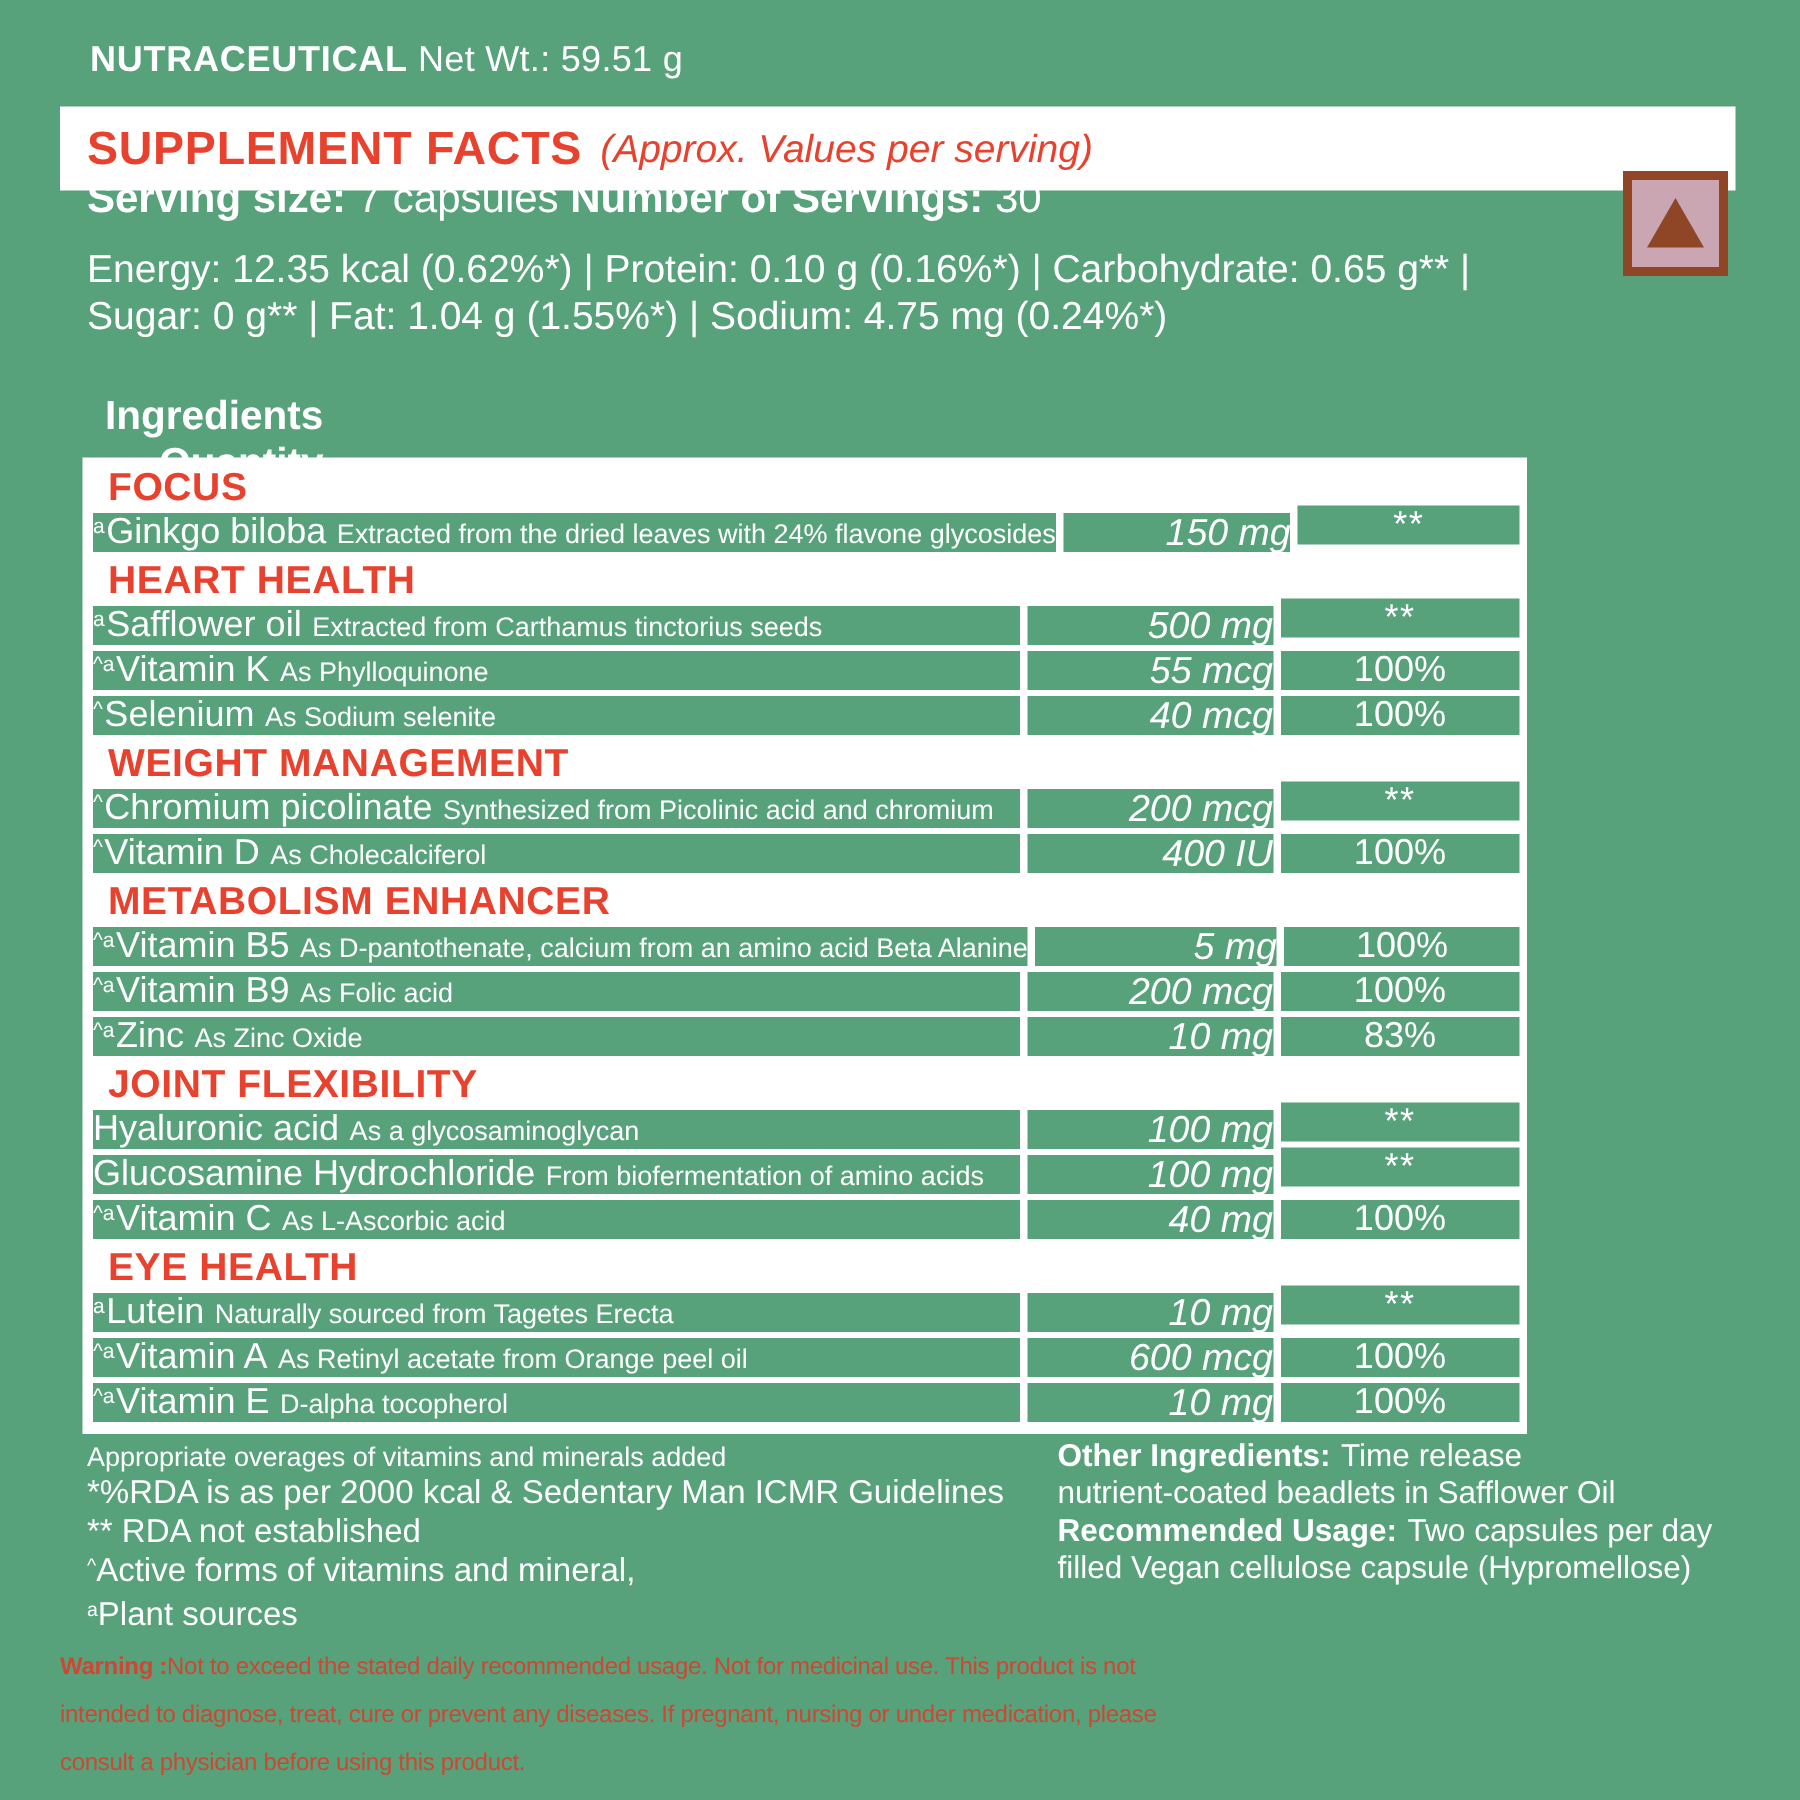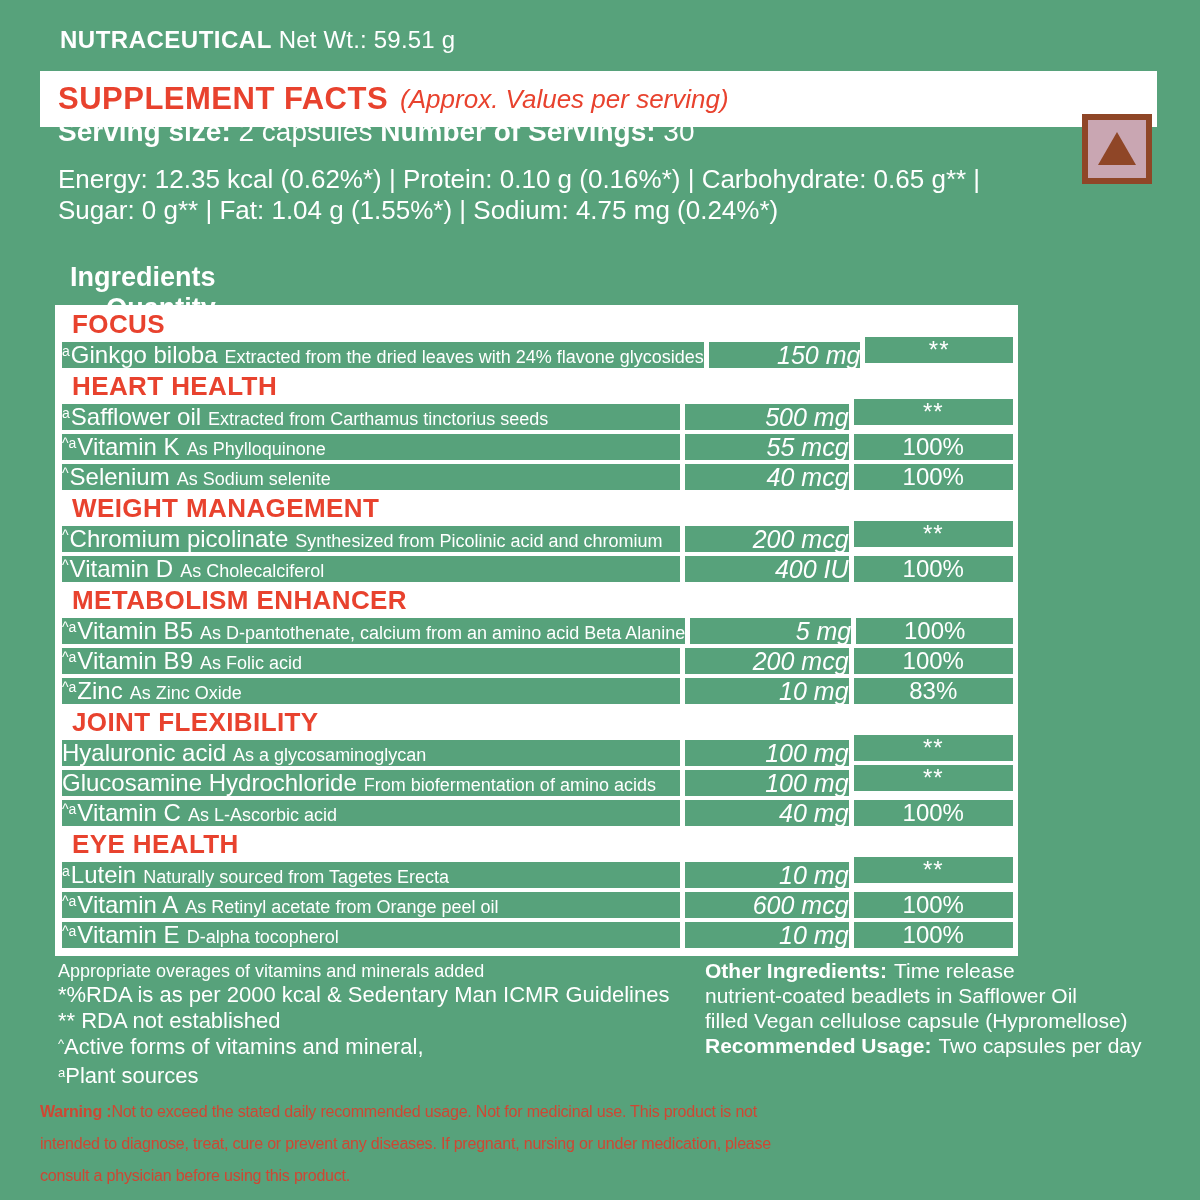--- a/index.html
+++ b/index.html
@@ -80,21 +80,21 @@
   <span>Net Wt.: 59.51 g</span>
 </div>
 
 <div class="abs sf-bar">
   <span class="sf-title">SUPPLEMENT FACTS</span>
   <span class="sf-note">(Approx. Values per serving)</span>
 </div>
 
 <div class="abs serving-line">
   <span class="b">Serving size:</span>
-  <span>2 capsules</span>
+  <span>7 capsules</span>
   <span class="b">Number of Servings:</span>
   <span>30</span>
 </div>
 
 <div class="abs nutrition">
   <div>Energy: 12.35 kcal (0.62%*) | Protein: 0.10 g (0.16%*) | Carbohydrate: 0.65 g** |</div>
   <div>Sugar: 0 g** | Fat: 1.04 g (1.55%*) | Sodium: 4.75 mg (0.24%*)</div>
 </div>
 
 <div class="abs veg-mark">
@@ -195,22 +195,22 @@
     <div class="fl-line small"><span class="footnote-text">Appropriate overages of vitamins and minerals added</span></div>
     <div class="fl-line"><span class="footnote-text">*%RDA is as per 2000 kcal &amp; Sedentary Man ICMR Guidelines</span></div>
     <div class="fl-line"><span class="footnote-text">** RDA not established</span></div>
     <div class="fl-line"><span class="fl-pfx">^</span><span class="footnote-text">Active forms of vitamins and mineral,</span></div>
     <div class="fl-line"><span class="fl-pfx">a</span><span class="footnote-text">Plant sources</span></div>
   </div>
 
 <div class="abs foot-right" id="footRight">
     <div class="fr-line"><b>Other Ingredients:</b><span>Time release</span></div>
     <div class="fr-line"><span>nutrient-coated beadlets in Safflower Oil</span></div>
+    <div class="fr-line"><b>Recommended Usage:</b><span>Two capsules per day</span></div>
     <div class="fr-line"><span>filled Vegan cellulose capsule (Hypromellose)</span></div>
-    <div class="fr-line"><b>Recommended Usage:</b><span>Two capsules per day</span></div>
   </div>
 
 <div class="abs warning">
   <div>
     <span class="w-label">Warning :</span><span>Not to exceed the stated daily recommended usage. Not for medicinal use. This product is not</span>
   </div>
   <div>intended to diagnose, treat, cure or prevent any diseases. If pregnant, nursing or under medication, please</div>
   <div>consult a physician before using  this product.</div>
 </div>
 

